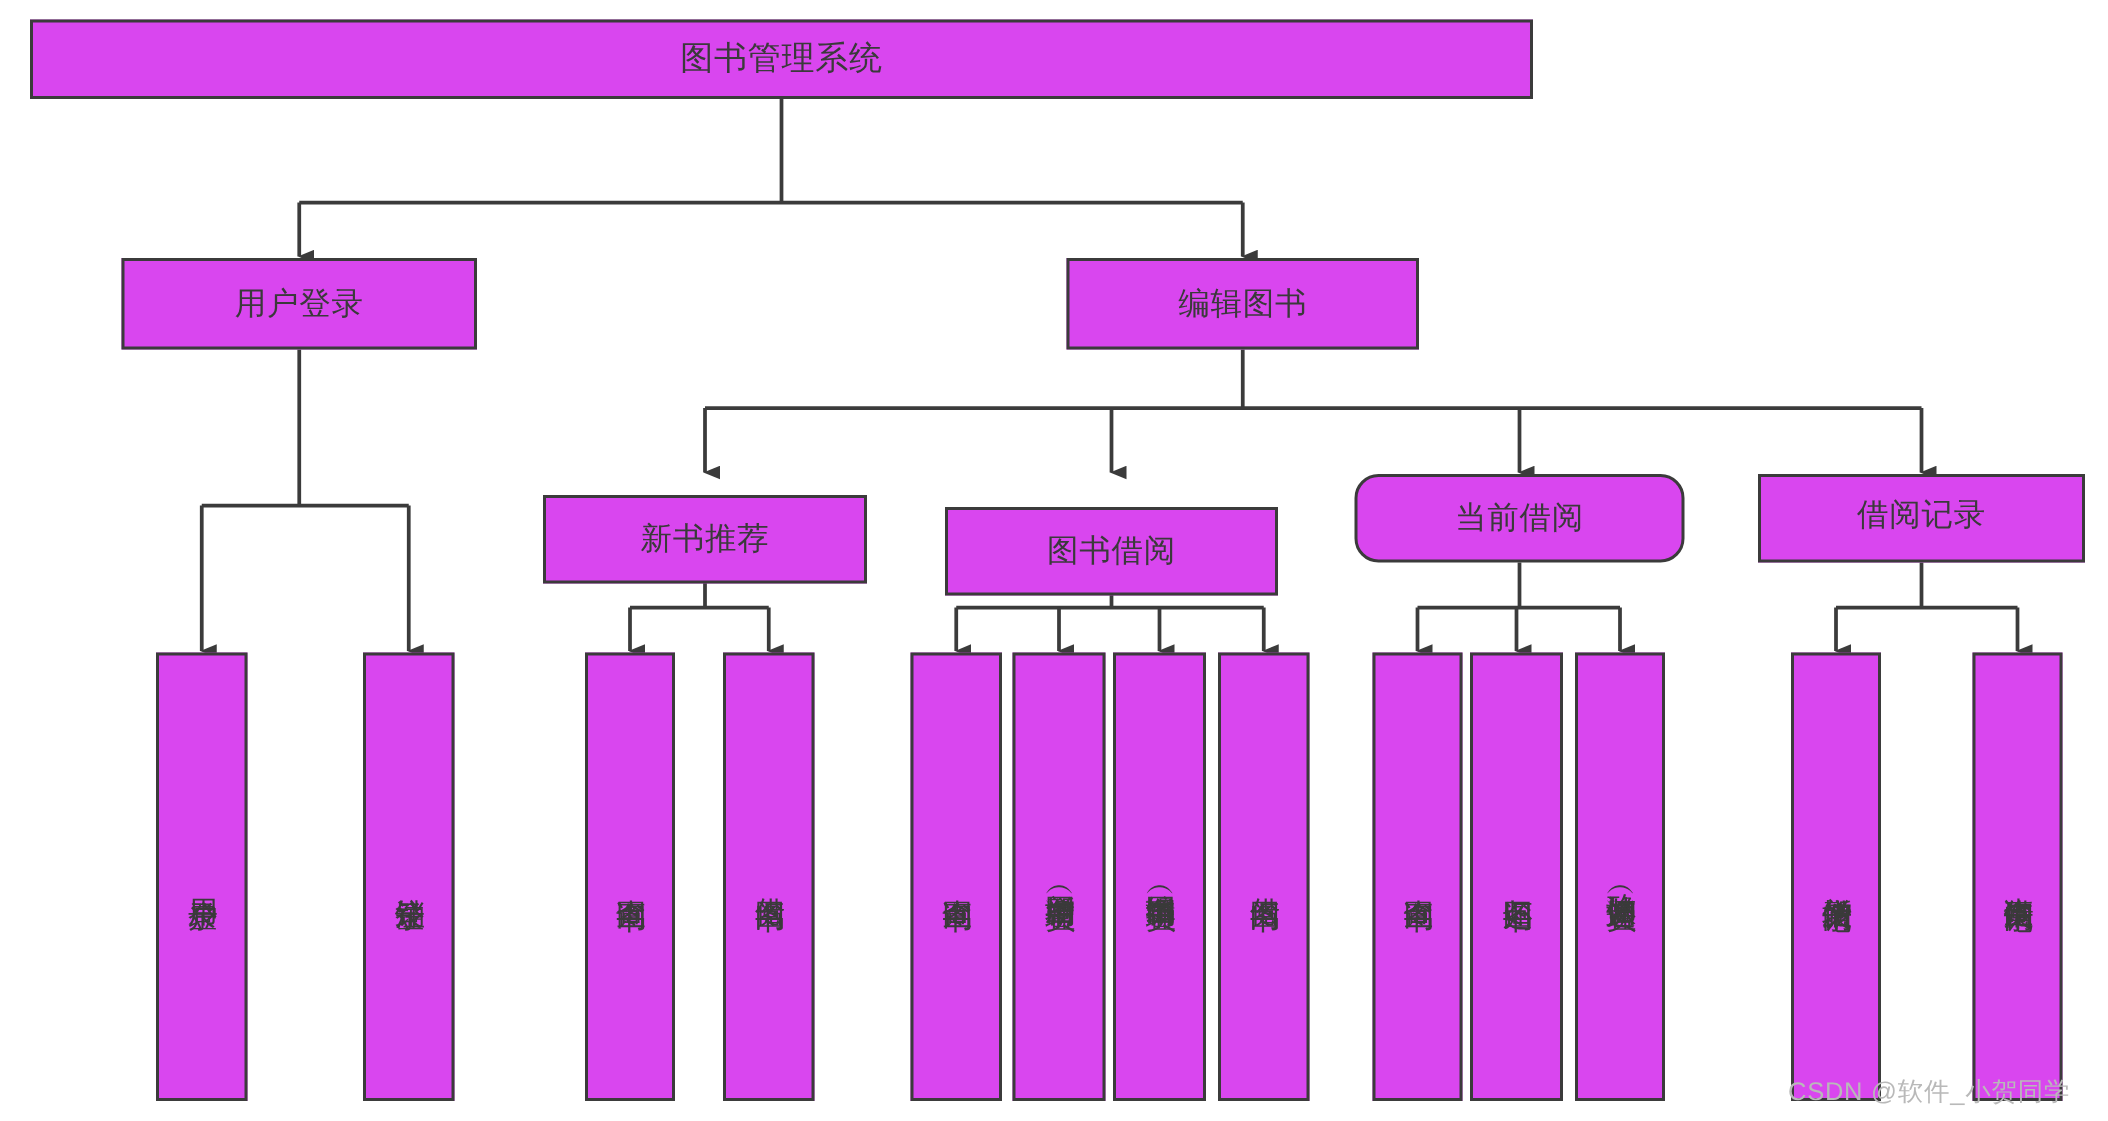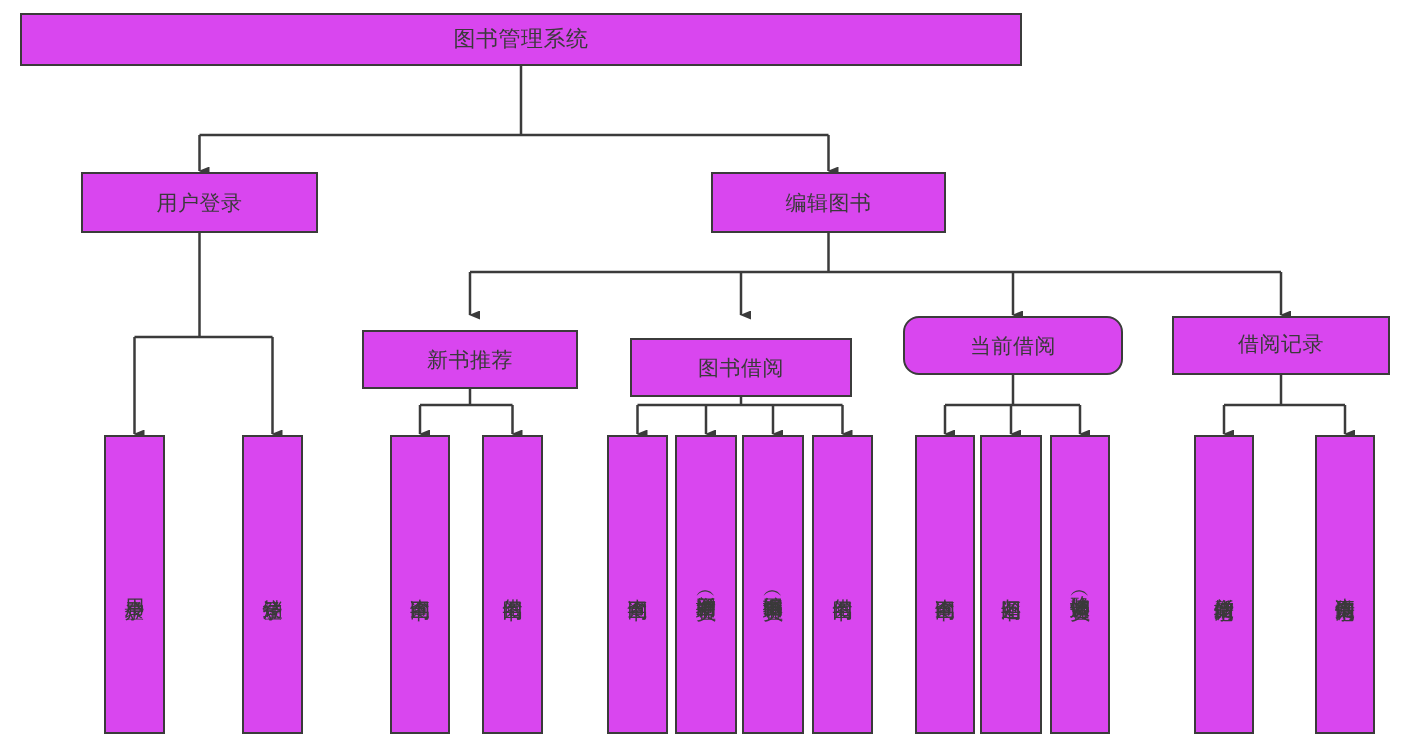--- a/index.html
+++ b/index.html
@@ -167,13 +167,14 @@
         <span class="label">确认归还（管理员）</span>
       </div>
       <div class="node vertical" style="left: 1194px; top: 435px; width: 60px; height: 299px;">
         <span class="label">新增借阅记录</span>
       </div>
       <div class="node vertical" style="left: 1315px; top: 435px; width: 60px; height: 299px;">
         <span class="label">查询借阅记录</span>
       </div>
     </div>
 
+  <div class="watermark" style="left: 1192px; top: 716px;">CSDN @软件_小贺同学</div>
 </div>
 
 </body></html>

